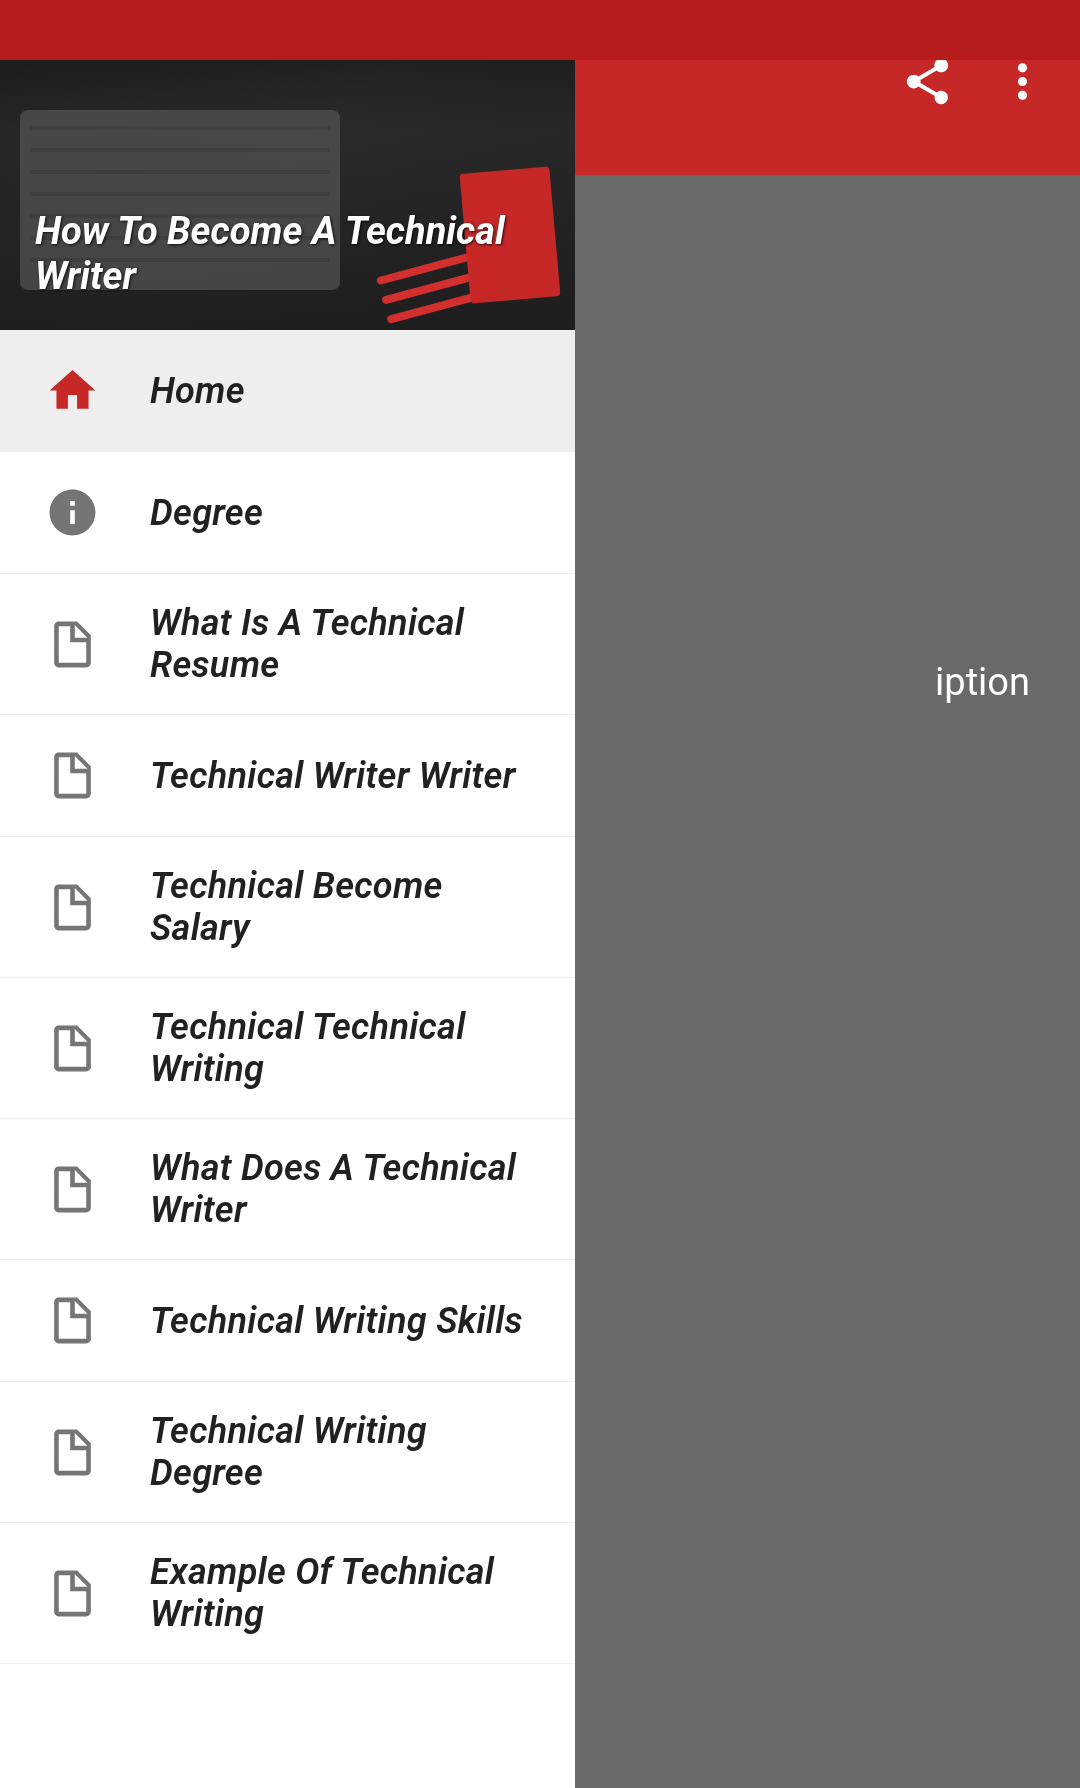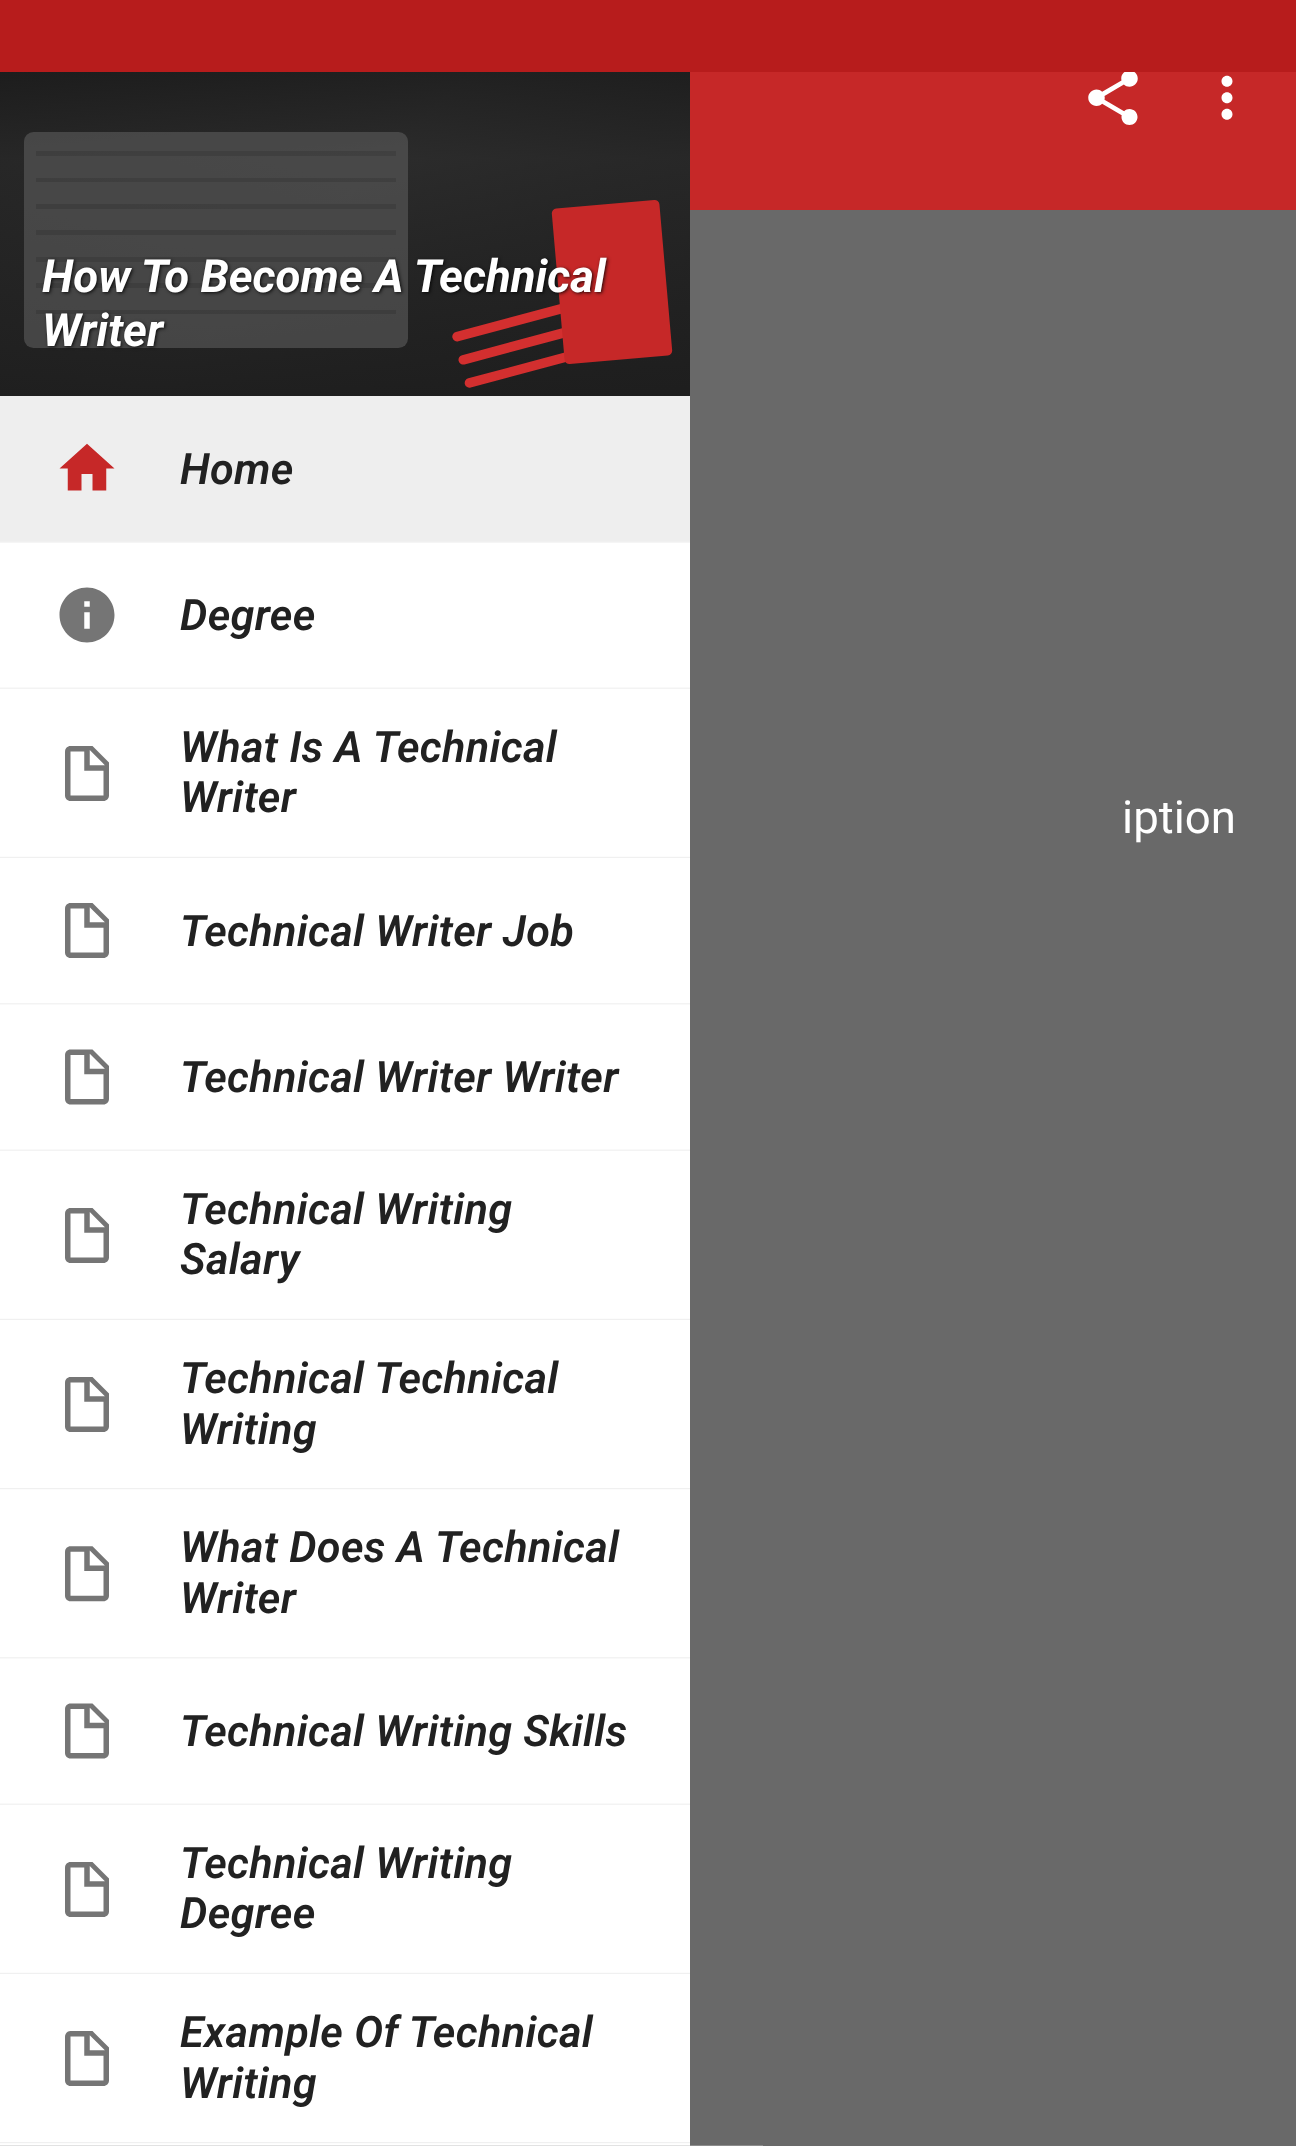--- a/index.html
+++ b/index.html
@@ -279,48 +279,40 @@
       </div>
       <span class="nav-label">Degree</span>
     </div>
 
     <div class="nav-item">
       <div class="nav-icon">
         <svg viewBox="0 0 24 24" fill="#757575" width="55" height="55">
           <path d="M14 2H6c-1.1 0-1.99.9-1.99 2L4 20c0 1.1.89 2 1.99 2H18c1.1 0 2-.9 2-2V8l-6-6zm-1 1.5L18.5 9H13V3.5zM6 20V4h5v7h7v9H6z"></path>
         </svg>
       </div>
-      <span class="nav-label">What Is A Technical Writer</span>
-    </div>
-
-    <div class="nav-item">
-      <div class="nav-icon">
-        <svg viewBox="0 0 24 24" fill="#757575" width="55" height="55">
-          <path d="M14 2H6c-1.1 0-1.99.9-1.99 2L4 20c0 1.1.89 2 1.99 2H18c1.1 0 2-.9 2-2V8l-6-6zm-1 1.5L18.5 9H13V3.5zM6 20V4h5v7h7v9H6z"></path>
-        </svg>
-      </div>
-      <span class="nav-label">Technical Writer Job</span>
-    </div>
+      <span class="nav-label">What Is A Technical Resume</span>
+    </div>
+
 
     <div class="nav-item">
       <div class="nav-icon">
         <svg viewBox="0 0 24 24" fill="#757575" width="55" height="55">
           <path d="M14 2H6c-1.1 0-1.99.9-1.99 2L4 20c0 1.1.89 2 1.99 2H18c1.1 0 2-.9 2-2V8l-6-6zm-1 1.5L18.5 9H13V3.5zM6 20V4h5v7h7v9H6z"></path>
         </svg>
       </div>
       <span class="nav-label">Technical Writer Writer</span>
     </div>
 
     <div class="nav-item">
       <div class="nav-icon">
         <svg viewBox="0 0 24 24" fill="#757575" width="55" height="55">
           <path d="M14 2H6c-1.1 0-1.99.9-1.99 2L4 20c0 1.1.89 2 1.99 2H18c1.1 0 2-.9 2-2V8l-6-6zm-1 1.5L18.5 9H13V3.5zM6 20V4h5v7h7v9H6z"></path>
         </svg>
       </div>
-      <span class="nav-label">Technical Writing Salary</span>
+      <span class="nav-label">Technical Become Salary</span>
     </div>
 
     <div class="nav-item">
       <div class="nav-icon">
         <svg viewBox="0 0 24 24" fill="#757575" width="55" height="55">
           <path d="M14 2H6c-1.1 0-1.99.9-1.99 2L4 20c0 1.1.89 2 1.99 2H18c1.1 0 2-.9 2-2V8l-6-6zm-1 1.5L18.5 9H13V3.5zM6 20V4h5v7h7v9H6z"></path>
         </svg>
       </div>
       <span class="nav-label">Technical Technical Writing</span>
     </div>

